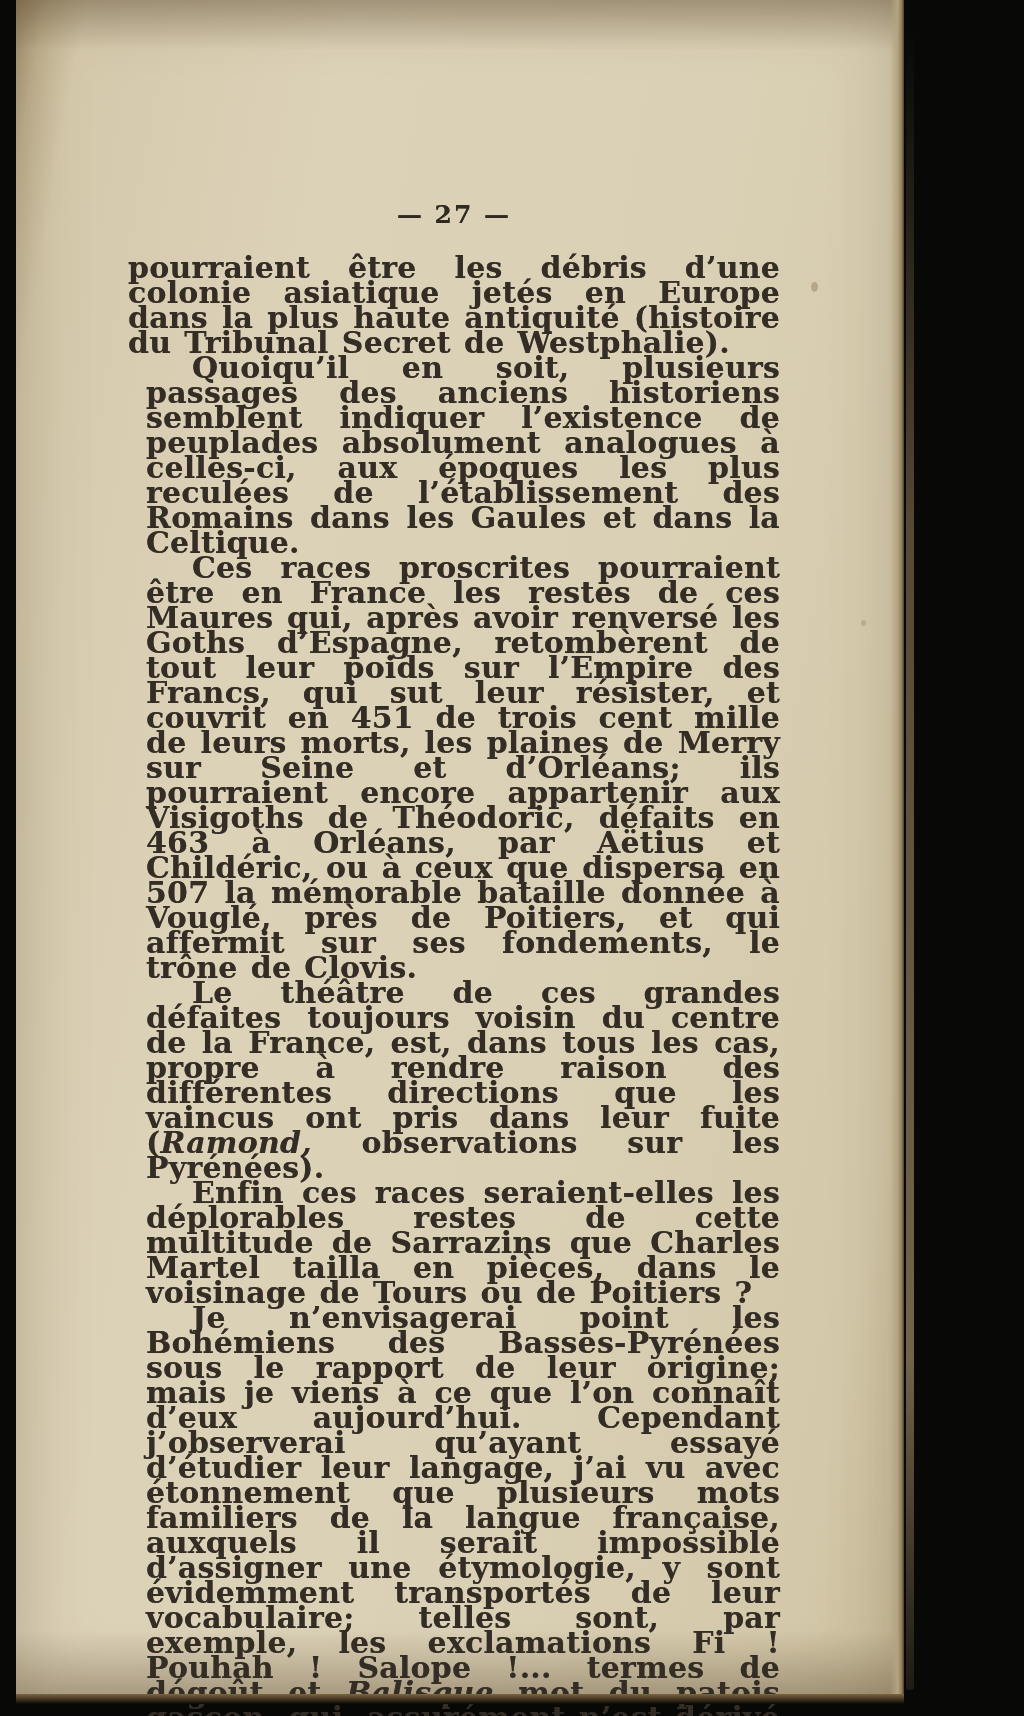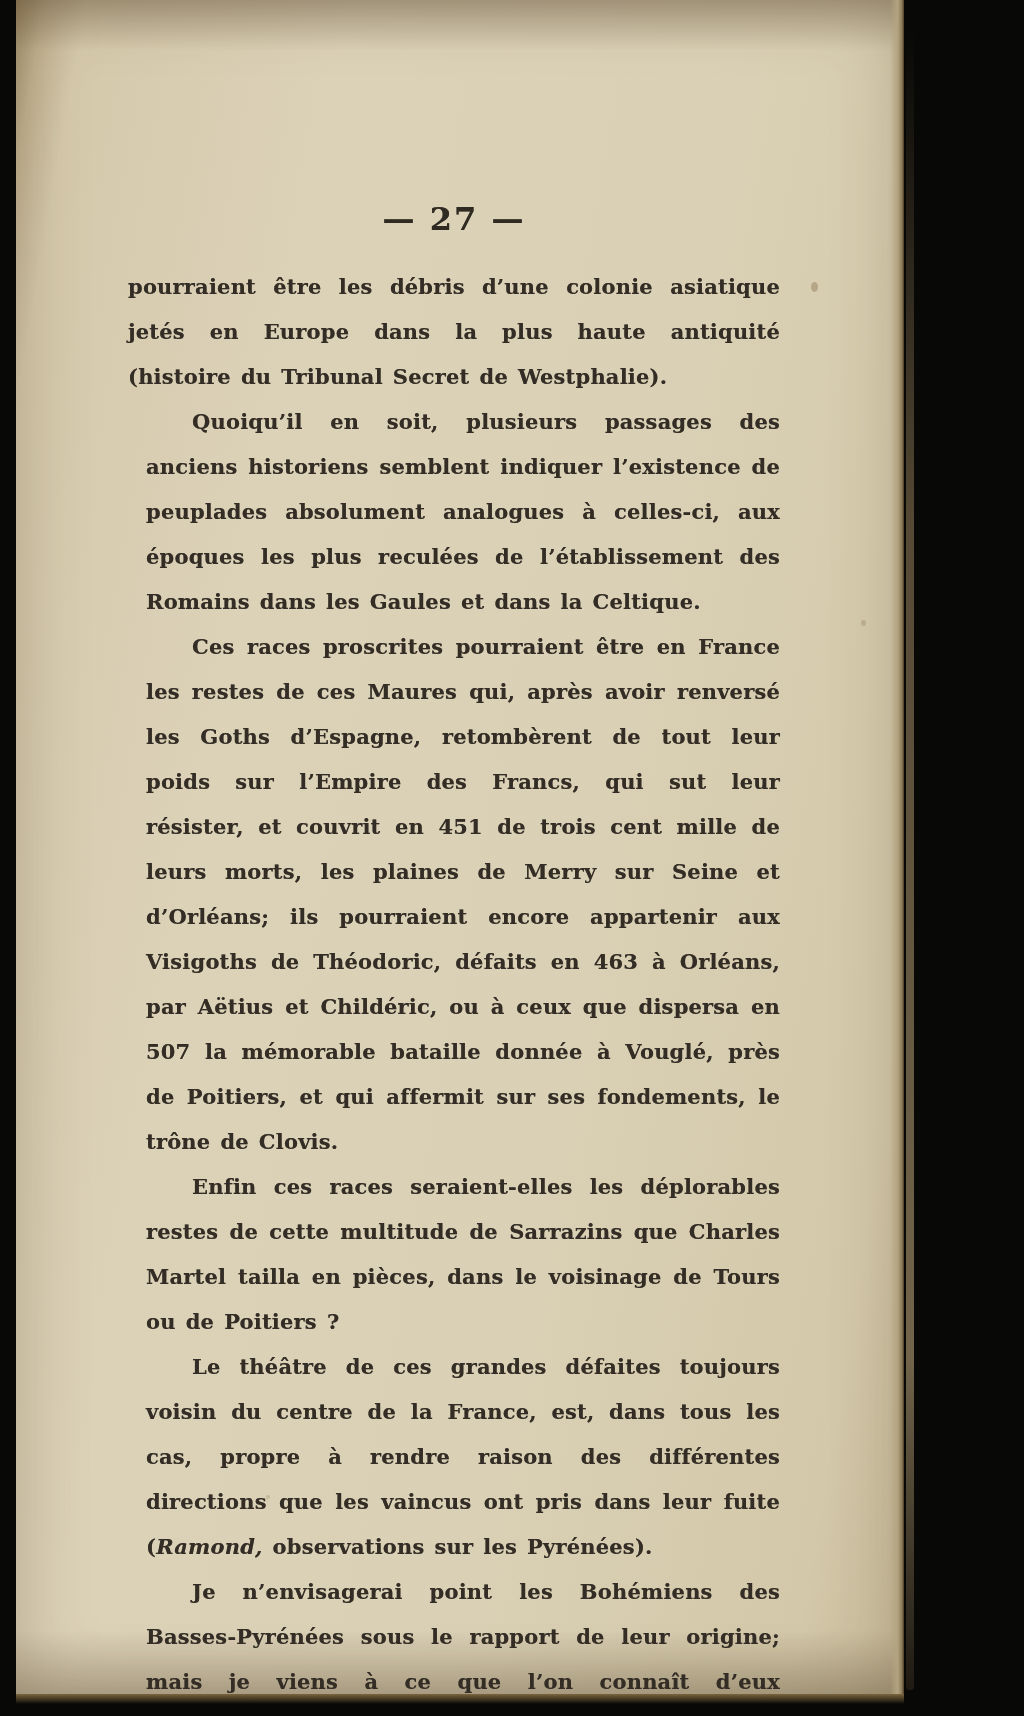--- a/index.html
+++ b/index.html
@@ -78,31 +78,31 @@
   
   .print-area {
     position: absolute;
     left: 112px;
     top: 200px;
     width: 652px;
     color: #322c24;
   }
   .page-number {
     text-align: center;
-    font-size: 32px;
+    font-size: 25px;
     font-weight: bold;
     letter-spacing: 2px;
     margin: 0 0 26px 0;
     color: #2f2a22;
   }
   .para {
     margin: 0;
-    font-size: 21px;
+    font-size: 30px;
     font-weight: bold;
-    line-height: 45px;
+    line-height: 25px;
     text-align: justify;
     text-justify: inter-word;
     word-spacing: 2.5px;
     letter-spacing: 0.2px;
     color: #332d25;
   }
   .para.indent {
     text-indent: 46px;
     margin-left: 18px;
   }
@@ -129,22 +129,22 @@
   <div class="paper">
     <div class="gutter-edges"></div>
     <div class="right-edge"></div>
 
     <div class="print-area">
       <p class="page-number">— 27 —</p>
       <div id="text-block">
           <p class="para"><span>pourraient être les débris d’une colonie asiatique jetés en Europe dans la plus haute antiquité (histoire du Tribunal Secret de Westphalie).</span></p>
           <p class="para indent"><span>Quoiqu’il en soit, plusieurs passages des anciens historiens semblent indiquer l’existence de peuplades absolument analogues à celles-ci, aux époques les plus reculées de l’établissement des Romains dans les Gaules et dans la Celtique.</span></p>
           <p class="para indent"><span>Ces races proscrites pourraient être en France les restes de ces Maures qui, après avoir renversé les Goths d’Espagne, retombèrent de tout leur poids sur l’Empire des Francs, qui sut leur résister, et couvrit en 451 de trois cent mille de leurs morts, les plaines de Merry sur Seine et d’Orléans; ils pourraient encore appartenir aux Visigoths de Théodoric, défaits en 463 à Orléans, par Aëtius et Childéric, ou à ceux que dispersa en 507 la mémorable bataille donnée à Vouglé, près de Poitiers, et qui affermit sur ses fondements, le trône de Clovis.</span></p>
+          <p class="para indent"><span>Le théâtre de ces grandes défaites toujours voisin du centre de la France, est, dans tous les cas, propre à rendre raison des différentes directions que les vaincus ont pris dans leur fuite (</span><span class="italic">Ramond,</span><span> observations sur les Pyrénées).</span></p>
           <p class="para indent"><span>Enfin ces races seraient-elles les déplorables restes de cette multitude de Sarrazins que Charles Martel tailla en pièces, dans le voisinage de Tours ou de Poitiers ?</span></p>
-          <p class="para indent"><span>Le théâtre de ces grandes défaites toujours voisin du centre de la France, est, dans tous les cas, propre à rendre raison des différentes directions que les vaincus ont pris dans leur fuite (</span><span class="italic">Ramond,</span><span> observations sur les Pyrénées).</span></p>
           <p class="para indent"><span>Je n’envisagerai point les Bohémiens des Basses-Pyrénées sous le rapport de leur origine; mais je viens à ce que l’on connaît d’eux aujourd’hui. Cependant j’observerai qu’ayant essayé d’étudier leur langage, j’ai vu avec étonnement que plusieurs mots familiers de la langue française, auxquels il serait impossible d’assigner une étymologie, y sont évidemment transportés de leur vocabulaire; telles sont, par exemple, les exclamations Fi ! Pouhah ! Salope !... termes de dégoût et </span><span class="italic">Balisque</span><span> mot du patois gascon, qui, assurément n’est dérivé ni du Latin, ni de l’Italien, ni de la langue celtique.</span></p>
         </div>
     </div>
 
     <div class="blemish blem1"></div>
     <div class="blemish blem2"></div>
     <div class="blemish blem3"></div>
   </div>
   <div class="under-page-sliver"></div>
   <div class="bottom-edge"></div>

